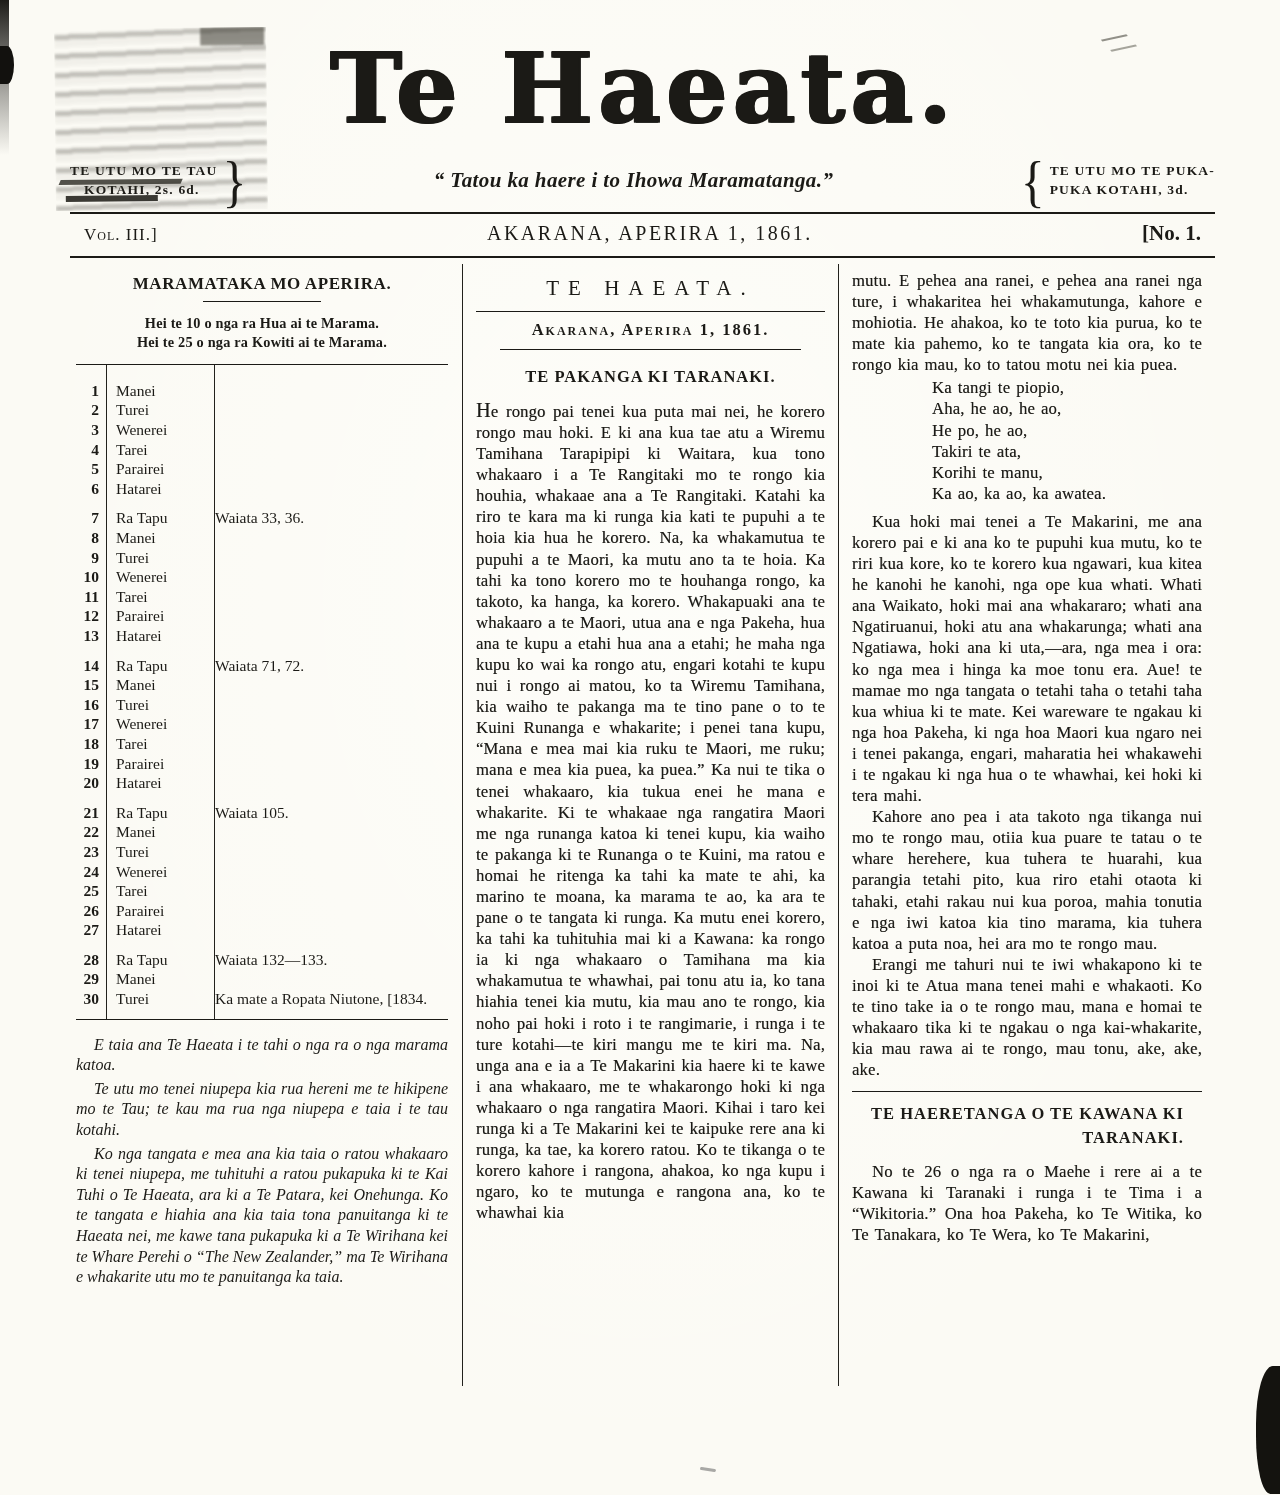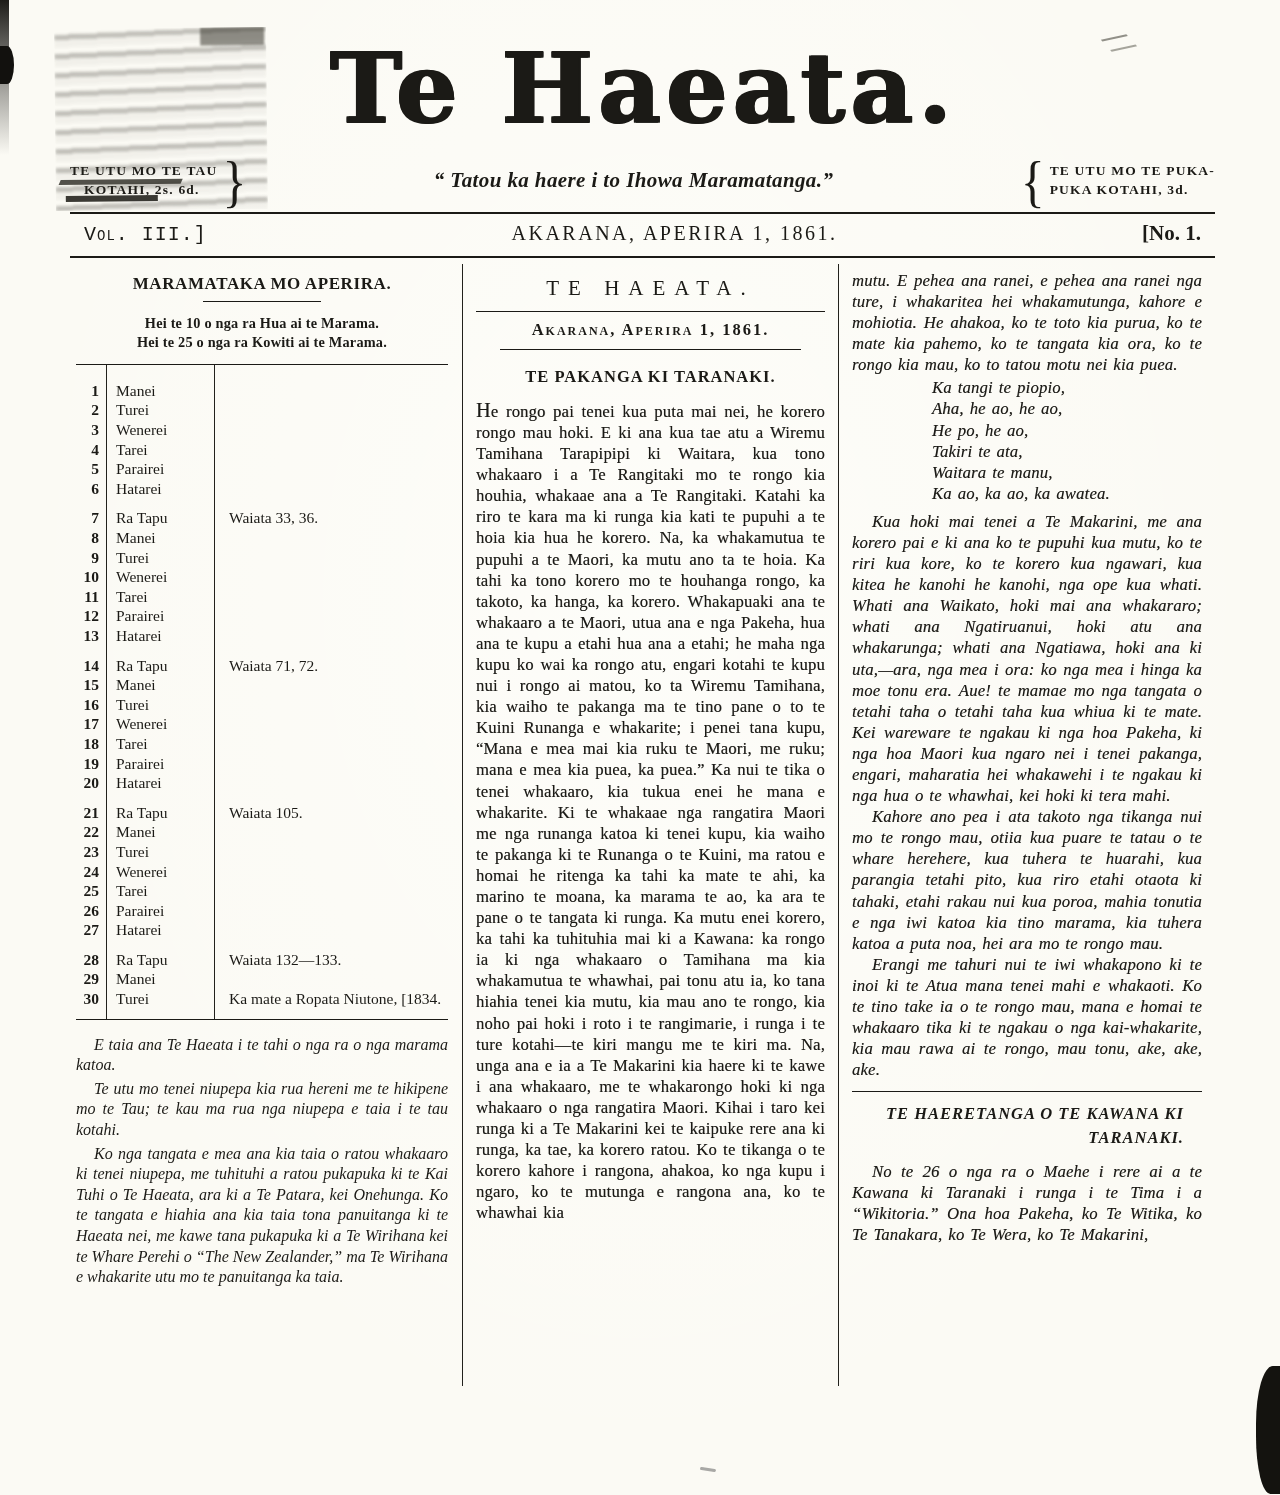--- a/index.html
+++ b/index.html
@@ -65,47 +65,47 @@
   .price-lines .l2 { padding-left: 14px; }
   .price-right .price-lines .l2 { padding-left: 0; }
   .brace { font-size: 50px; font-weight: 400; line-height: 1; transform: scaleY(1.15); }
   .motto { flex: 1; text-align: center; font-style: italic; font-weight: 700; font-size: 21px; letter-spacing: .4px; }
 
   .rule { border-top: 2.5px solid var(--ink); height: 0; }
   .dateline {
     display: flex; justify-content: space-between; align-items: baseline;
     padding: 7px 14px 10px;
   }
-  .dl-vol { font-variant: small-caps; font-size: 20px; letter-spacing: 1px; font-family: Liberation Mono, monospace; }
+  .dl-vol { font-variant: small-caps; font-size: 17px; letter-spacing: 1px; }
   .dl-center { font-size: 20px; letter-spacing: 2.5px; }
   .dl-no { font-size: 21px; font-weight: 700; }
 
   
   .columns { display: flex; margin-top: 6px; height: 1122px; overflow: hidden; }
   .col { height: 100%; }
   .col1 { width: 392px; padding: 8px 14px 0 6px; }
   .col2 { width: 376px; padding: 8px 13px 0 13px; border-left: 1.3px solid #22211c; }
-  .col3 { width: 376px; padding: 6px 12px 0 13px; border-left: 1.3px solid #22211c; font-style: italic; }
+  .col3 { width: 376px; padding: 6px 12px 0 13px; border-left: 1.3px solid #22211c; }
 
   
   .c1-head { margin: 2px 0 7px; text-align: center; font-size: 17px; font-weight: 700; letter-spacing: .6px; }
   .short-rule { width: 118px; margin: 0 auto 13px; border-top: 1.6px solid var(--ink); }
   .moon { margin: 2px 0; text-align: center; font-size: 14.3px; font-weight: 700; letter-spacing: .2px; }
   .cal {
     position: relative; margin-top: 13px;
     border-top: 1.6px solid var(--ink); border-bottom: 1.6px solid var(--ink);
     padding: 16px 0 10px;
   }
   .cal-vline { position: absolute; top: 0; bottom: 0; width: 1.3px; background: #22211c; }
   .v1 { left: 30px; } .v2 { left: 138px; }
   .cal-row { display: flex; font-size: 15.5px; line-height: 19.6px; }
   .cal-row.gap { margin-top: 10px; }
   .cal-n { width: 30px; text-align: right; padding-right: 7px; font-weight: 600; }
   .cal-day { width: 108px; padding-left: 10px; }
-  .cal-note { flex: 1; padding-left: 15px; }
+  .cal-note { flex: 1; padding-left: 1px; }
   .c1-paras { margin-top: 15px; }
   .notice-para {
     margin: 0 0 3px; font-style: italic; font-size: 16px; line-height: 20.6px;
     text-align: justify; text-indent: 18px;
   }
 
   
   .paper-title {
     margin: 4px 0 0; text-align: center; font-weight: 400;
     font-size: 21px; letter-spacing: 9px;
@@ -398,21 +398,21 @@
         <div class="verse">
 
             <div class="verse-line">Ka tangi te piopio,</div>
 
             <div class="verse-line">Aha, he ao, he ao,</div>
 
             <div class="verse-line">He po, he ao,</div>
 
             <div class="verse-line">Takiri te ata,</div>
 
-            <div class="verse-line">Waitara te manu,</div>
+            <div class="verse-line">Korihi te manu,</div>
 
             <div class="verse-line">Ka ao, ka ao, ka awatea.</div>
           </div>
 
         <div>
 
             <p class="ind-para">Kua hoki mai tenei a Te Makarini, me ana korero pai e ki ana ko te pupuhi kua mutu, ko te riri kua kore, ko te korero kua ngawari, kua kitea he kanohi he kanohi, nga ope kua whati. Whati ana Waikato, hoki mai ana whakararo; whati ana Ngatiruanui, hoki atu ana whakarunga; whati ana Ngatiawa, hoki ana ki uta,—ara, nga mea i ora: ko nga mea i hinga ka moe tonu era. Aue! te mamae mo nga tangata o tetahi taha o tetahi taha kua whiua ki te mate. Kei wareware te ngakau ki nga hoa Pakeha, ki nga hoa Maori kua ngaro nei i tenei pakanga, engari, maharatia hei whakawehi i te ngakau ki nga hua o te whawhai, kei hoki ki tera mahi.</p>
 
             <p class="ind-para">Kahore ano pea i ata takoto nga tikanga nui mo te rongo mau, otiia kua puare te tatau o te whare herehere, kua tuhera te huarahi, kua parangia tetahi pito, kua riro etahi otaota ki tahaki, etahi rakau nui kua poroa, mahia tonutia e nga iwi katoa kia tino marama, kia tuhera katoa a puta noa, hei ara mo te rongo mau.</p>
 

